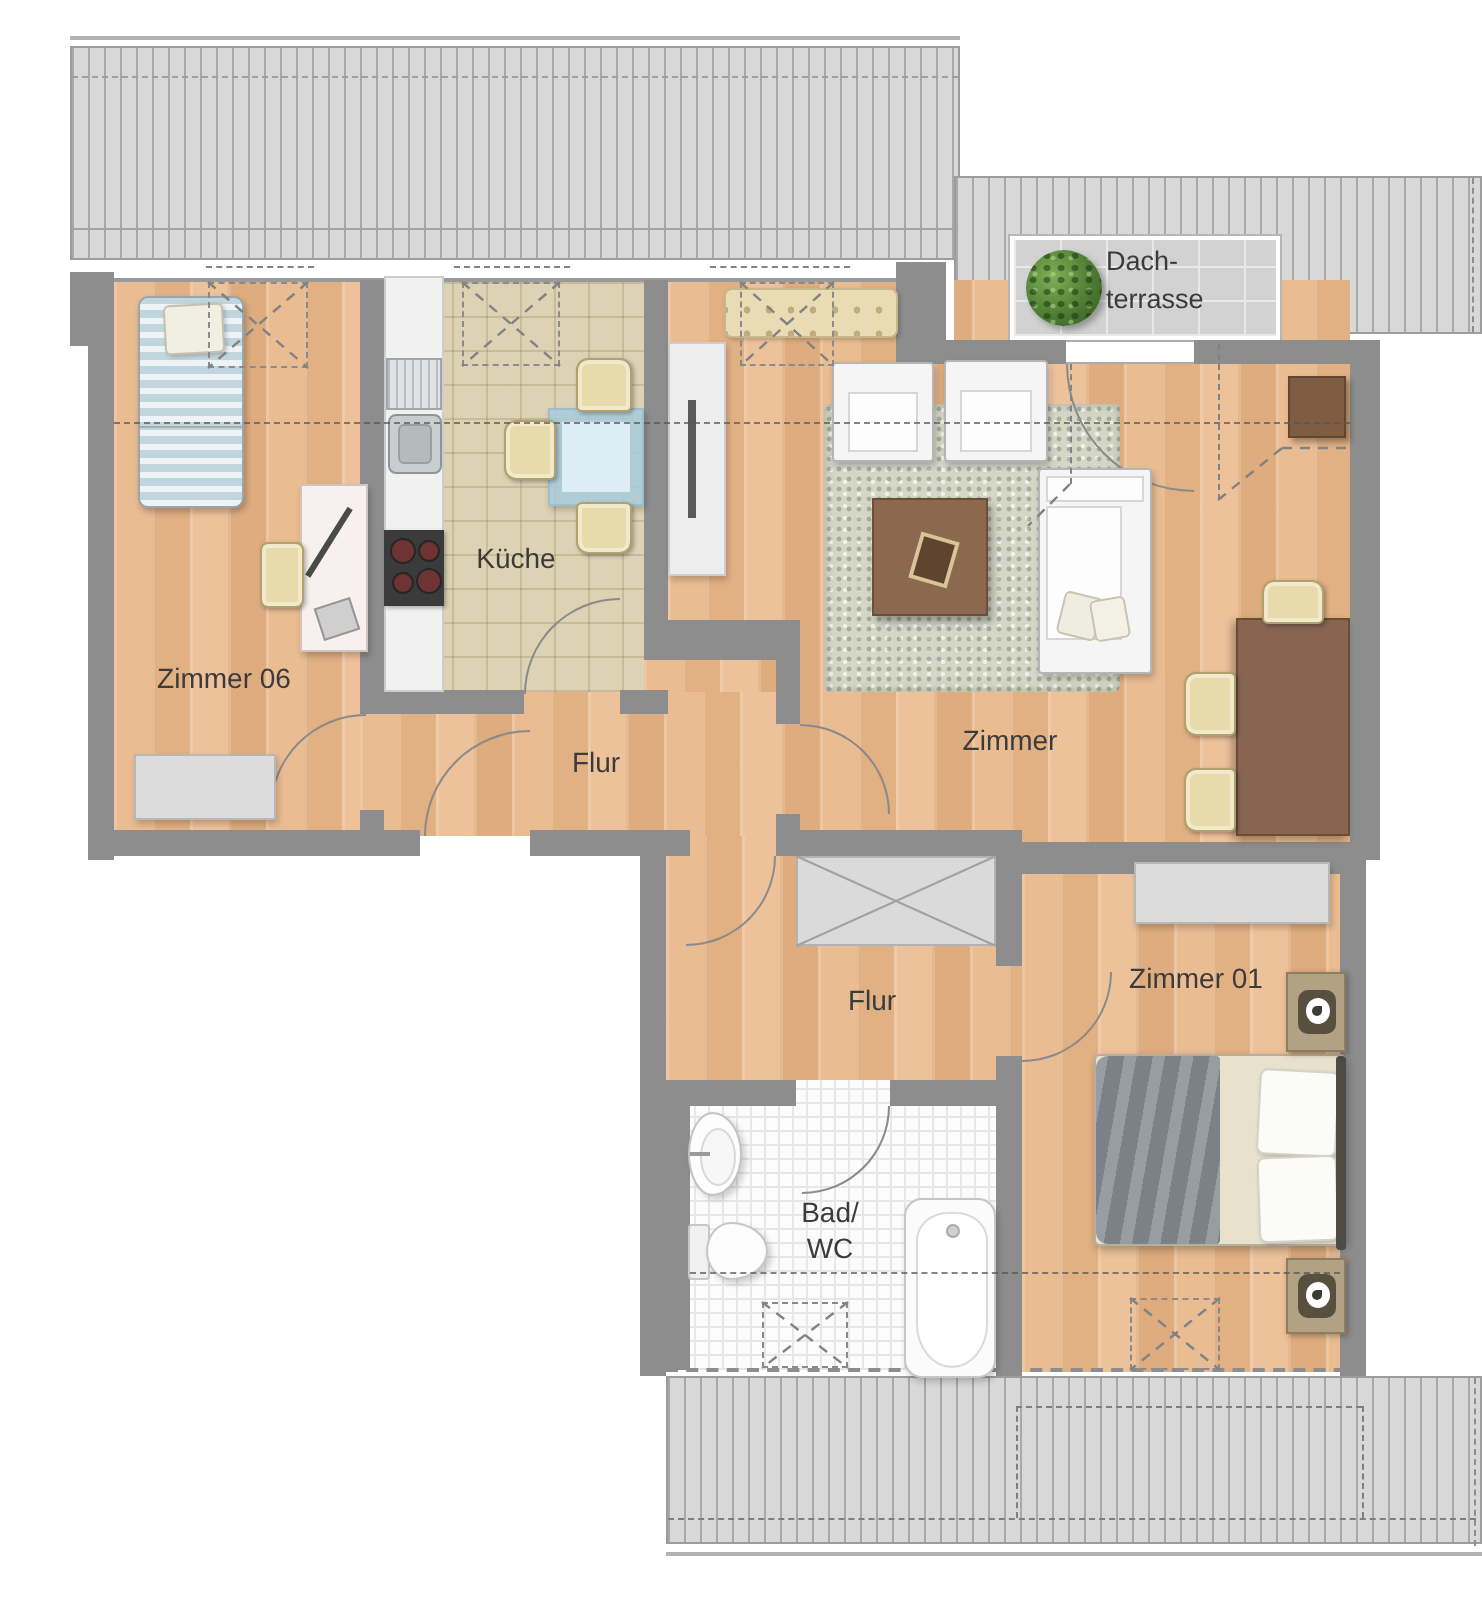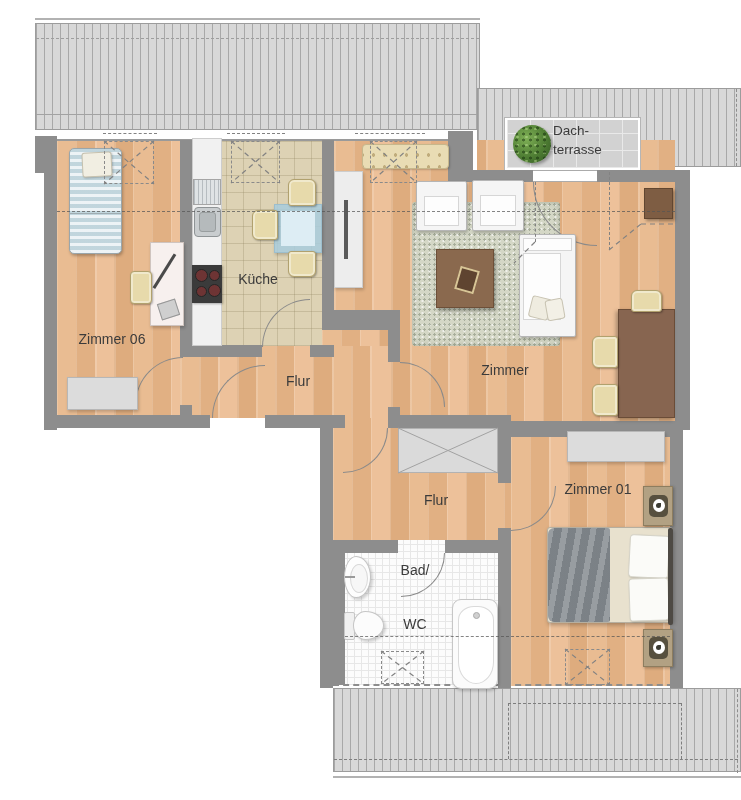--- a/index.html
+++ b/index.html
@@ -252,18 +252,18 @@
   <div class="dh" style="left:345px;top:636px;width:325px;border-top:1.3px dashed rgba(85,85,85,.72);"></div>
   <div class="dv" style="left:609px;top:172px;height:78px;"></div>
   <div class="dv" style="left:535px;top:182px;height:60px;"></div>
 
   <div class="lbl" style="left:62px;top:331px;width:100px;">Zimmer 06</div>
   <div class="lbl" style="left:218px;top:271px;width:80px;">Küche</div>
   <div class="lbl" style="left:273px;top:373px;width:50px;">Flur</div>
   <div class="lbl" style="left:460px;top:362px;width:90px;">Zimmer</div>
   <div class="lbl" style="left:411px;top:492px;width:50px;">Flur</div>
   <div class="lbl" style="left:552px;top:481px;width:92px;">Zimmer 01</div>
-  <div class="lbl" style="left:385px;top:562px;width:60px;text-align:center;">Bad/</div>
+  <div class="lbl" style="left:385px;top:598px;width:60px;text-align:center;">Bad/</div>
   <div class="lbl" style="left:385px;top:616px;width:60px;">WC</div>
   <div class="lbl" style="left:553px;top:123px;width:60px;font-size:13.5px;text-align:left;">Dach-</div>
   <div class="lbl" style="left:553px;top:142px;width:86px;font-size:13.5px;text-align:left;">terrasse</div>
 
 </div>
 
 </body></html>

